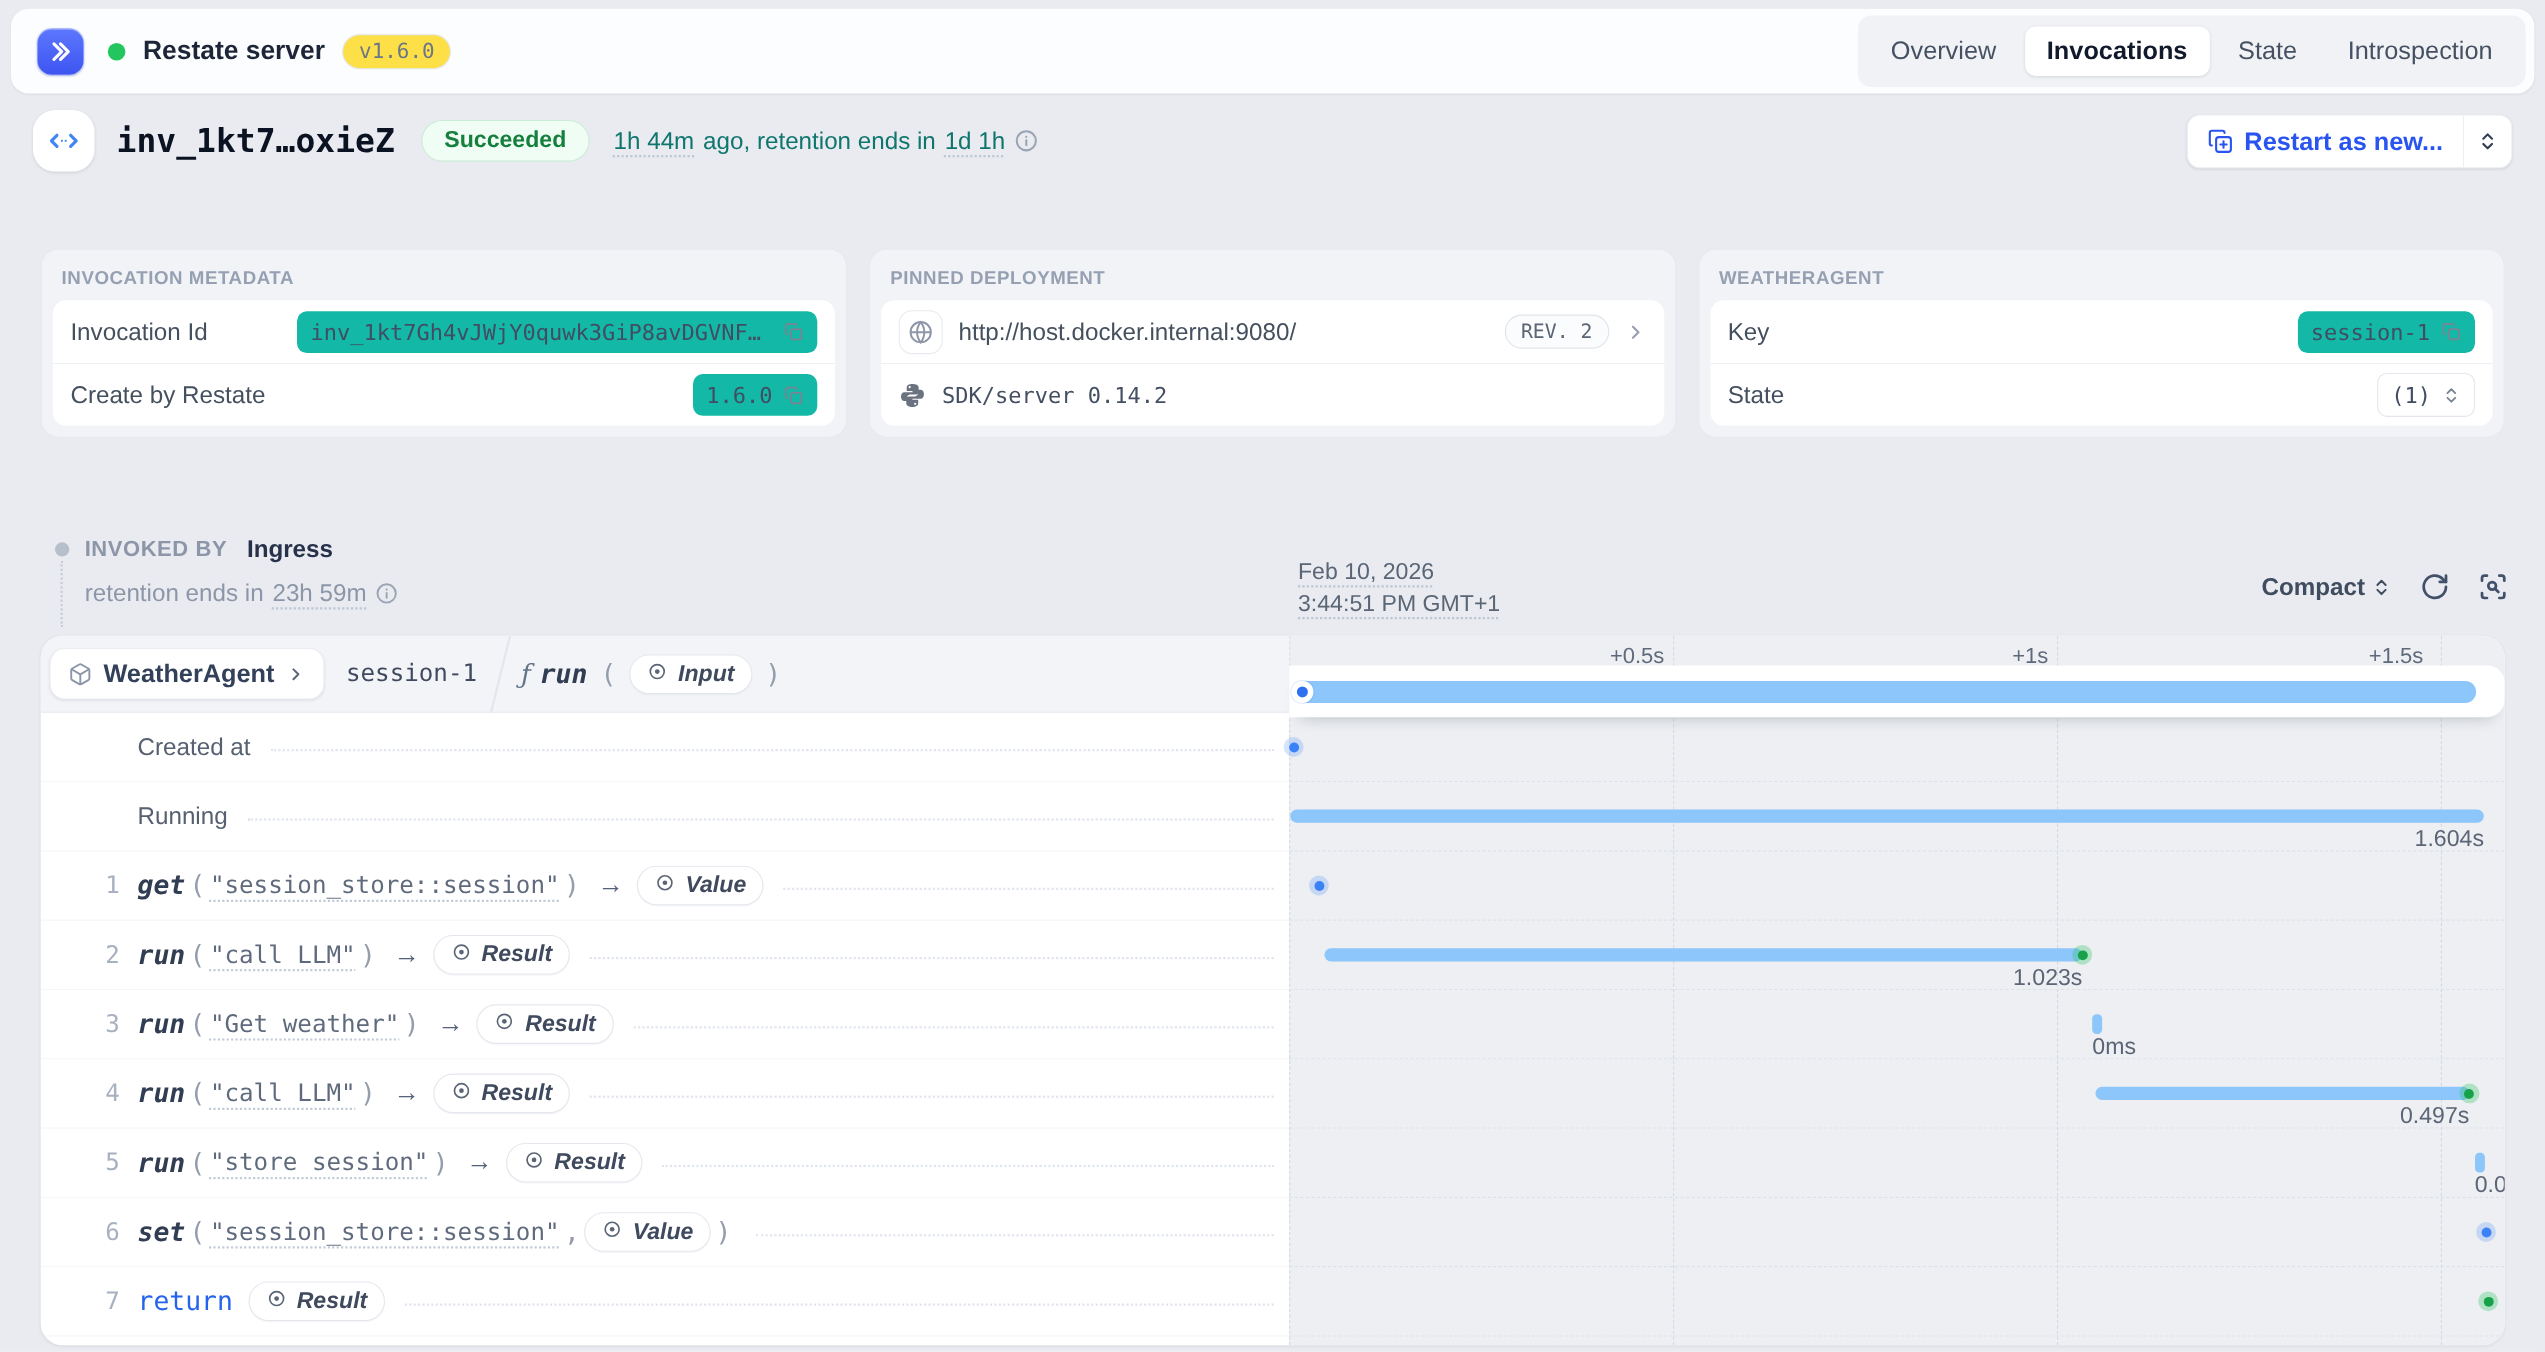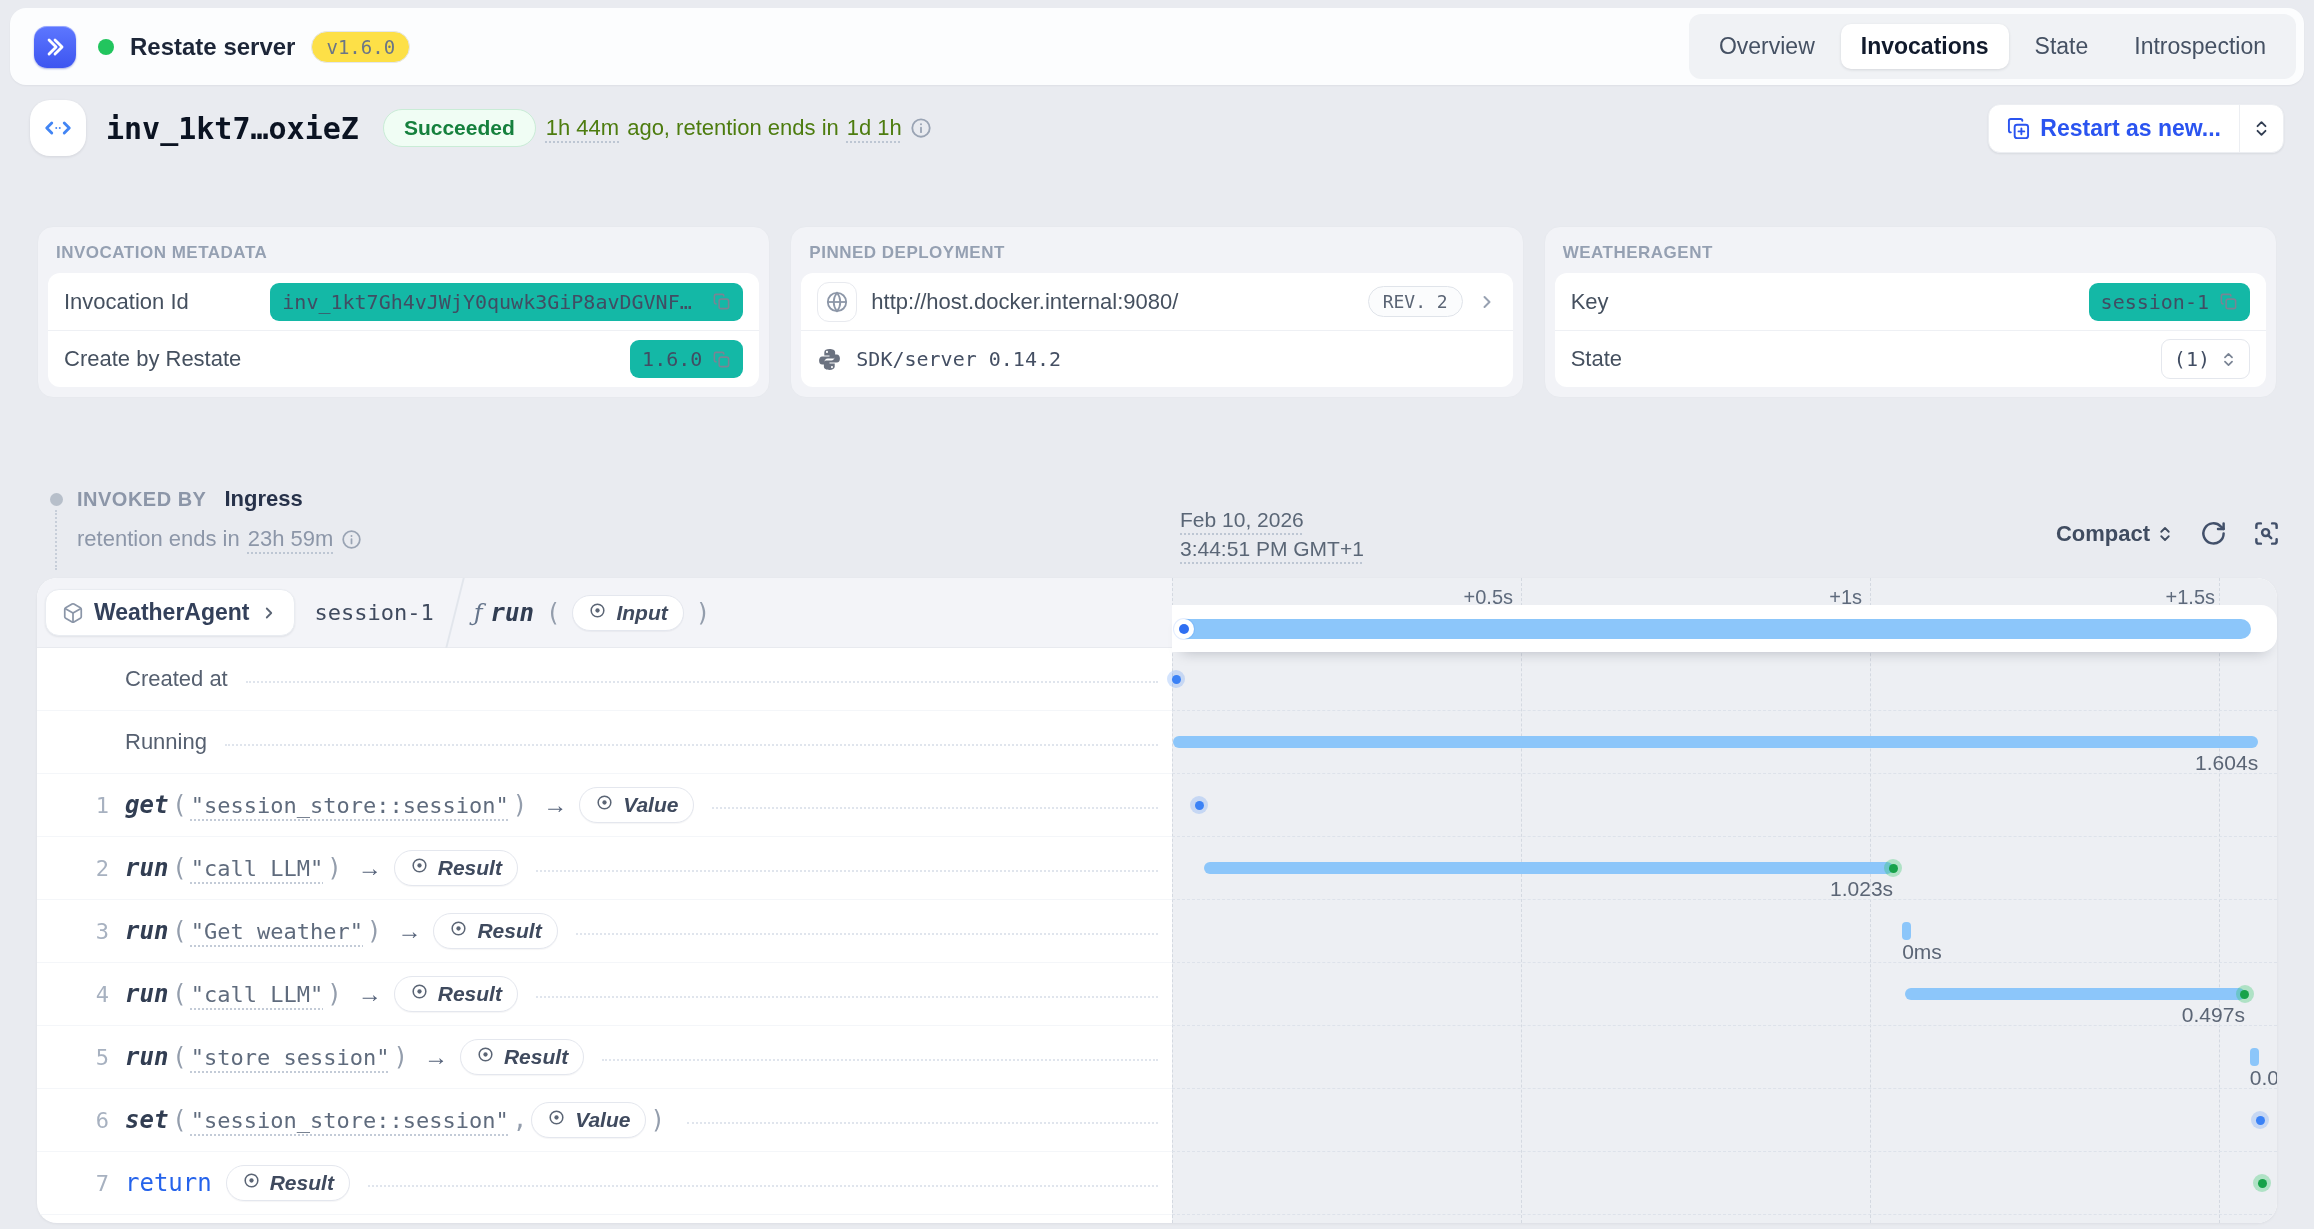--- a/index.html
+++ b/index.html
@@ -23,21 +23,21 @@
   .tab { font-size:23px; color:#455163; padding:9px 20px; border-radius:10px; }
   .tab.active { background:#fff; color:#111a2c; font-weight:700; box-shadow:0 1px 3px rgba(15,23,42,.12); }
 
   
   .invheader { position:absolute; left:30px; top:96px; right:30px; height:64px; display:flex; align-items:center; }
   .invicon { width:56px; height:56px; border-radius:20px; background:#fff; box-shadow:0 1px 3px rgba(15,23,42,.1);
              display:flex; align-items:center; justify-content:center; }
   .invtitle { margin-left:20px; font-size:30px; font-weight:700; color:#0b1322; }
   .succbadge { margin-left:24px; font-size:21px; font-weight:600; color:#15803d; background:#f0fdf4;
                border:1px solid #c9ecd6; border-radius:999px; padding:6px 20px; }
-  .invmeta { margin-left:10px; font-size:22px; color:#4d7c0f; display:flex; align-items:center; gap:8px; }
+  .invmeta { margin-left:22px; font-size:22px; color:#0f766e; display:flex; align-items:center; gap:8px; }
   .restart { margin-left:auto; background:#fff; border-radius:12px; box-shadow:0 1px 2px rgba(15,23,42,.08);
              border:1px solid #eceef2; display:flex; align-items:stretch; overflow:hidden; }
   .restart .main { display:flex; align-items:center; gap:10px; padding:10px 18px; color:#2a54f0; font-size:23px; font-weight:600; }
   .restart .caret { border-left:1px solid #eceef2; display:flex; align-items:center; padding:0 12px; color:#313d52; }
 
   
   .cards { position:absolute; left:37px; right:37px; top:226px; display:flex; gap:20px; }
   .card { flex:1; background:#f2f3f7; border:1px solid #e7e9ee; border-radius:16px; padding:10px; }
   .card-label { font-size:17px; font-weight:700; letter-spacing:.5px; color:#95a0b2; margin:6px 0 10px 8px; }
   .card-box { background:#fff; border-radius:12px; }
@@ -302,21 +302,21 @@
       <path d="M7 21H5a2 2 0 0 1-2-2v-2"></path>
       <circle cx="11.2" cy="11.2" r="3.1"></circle>
       <path d="m13.6 13.6 2.6 2.6"></path>
     </svg>
 </div>
 
 <div class="jcard">
   <div class="tlcol" id="tlcol">
       <div class="tick" style="right: 763.979px;">+0.5s</div>
       <div class="tick" style="right: 414.958px;">+1s</div>
-      <div class="tick" style="right: 62px;">+1.5s</div>
+      <div class="tick" style="right: 74px;">+1.5s</div>
     </div>
   <div id="gridlines">
       <div class="gridline" style="left: 1135px;"></div>
       <div class="gridline" style="left: 1484.02px;"></div>
       <div class="gridline" style="left: 1833.04px;"></div>
       <div class="gridline" style="left: 2182.06px;"></div>
     </div>
 
   <div class="band">
     <div class="bc-pill">

